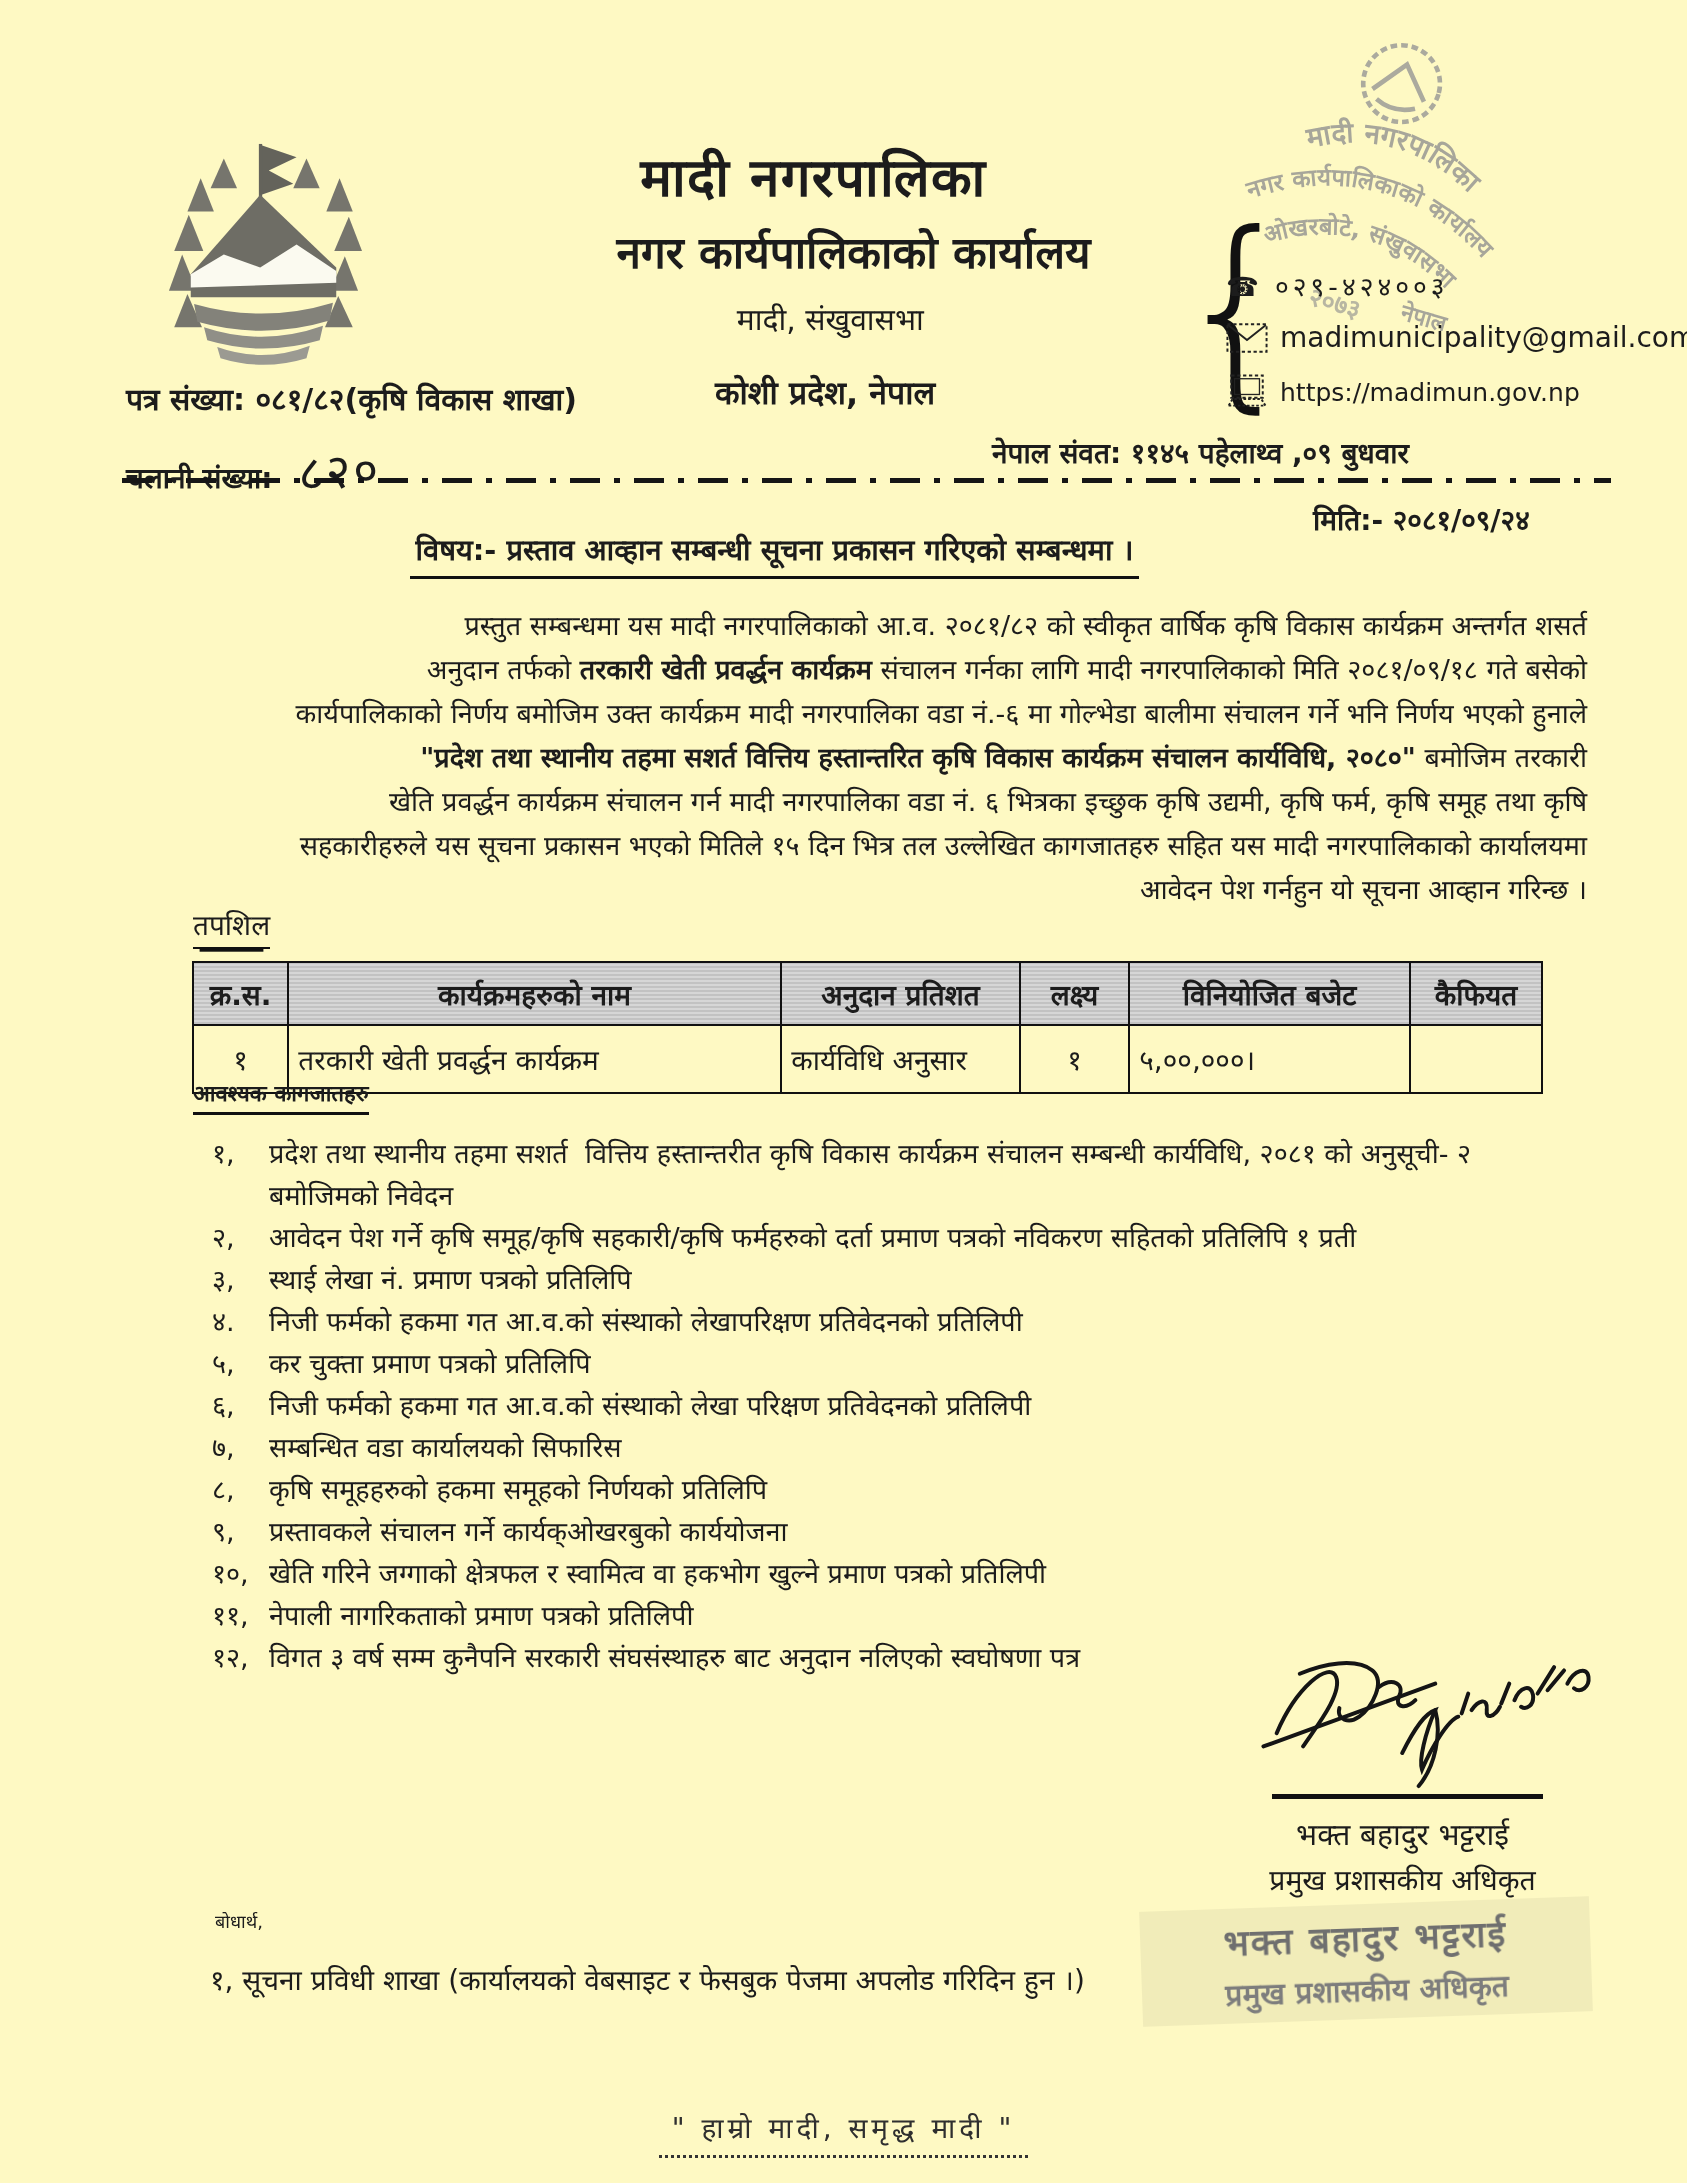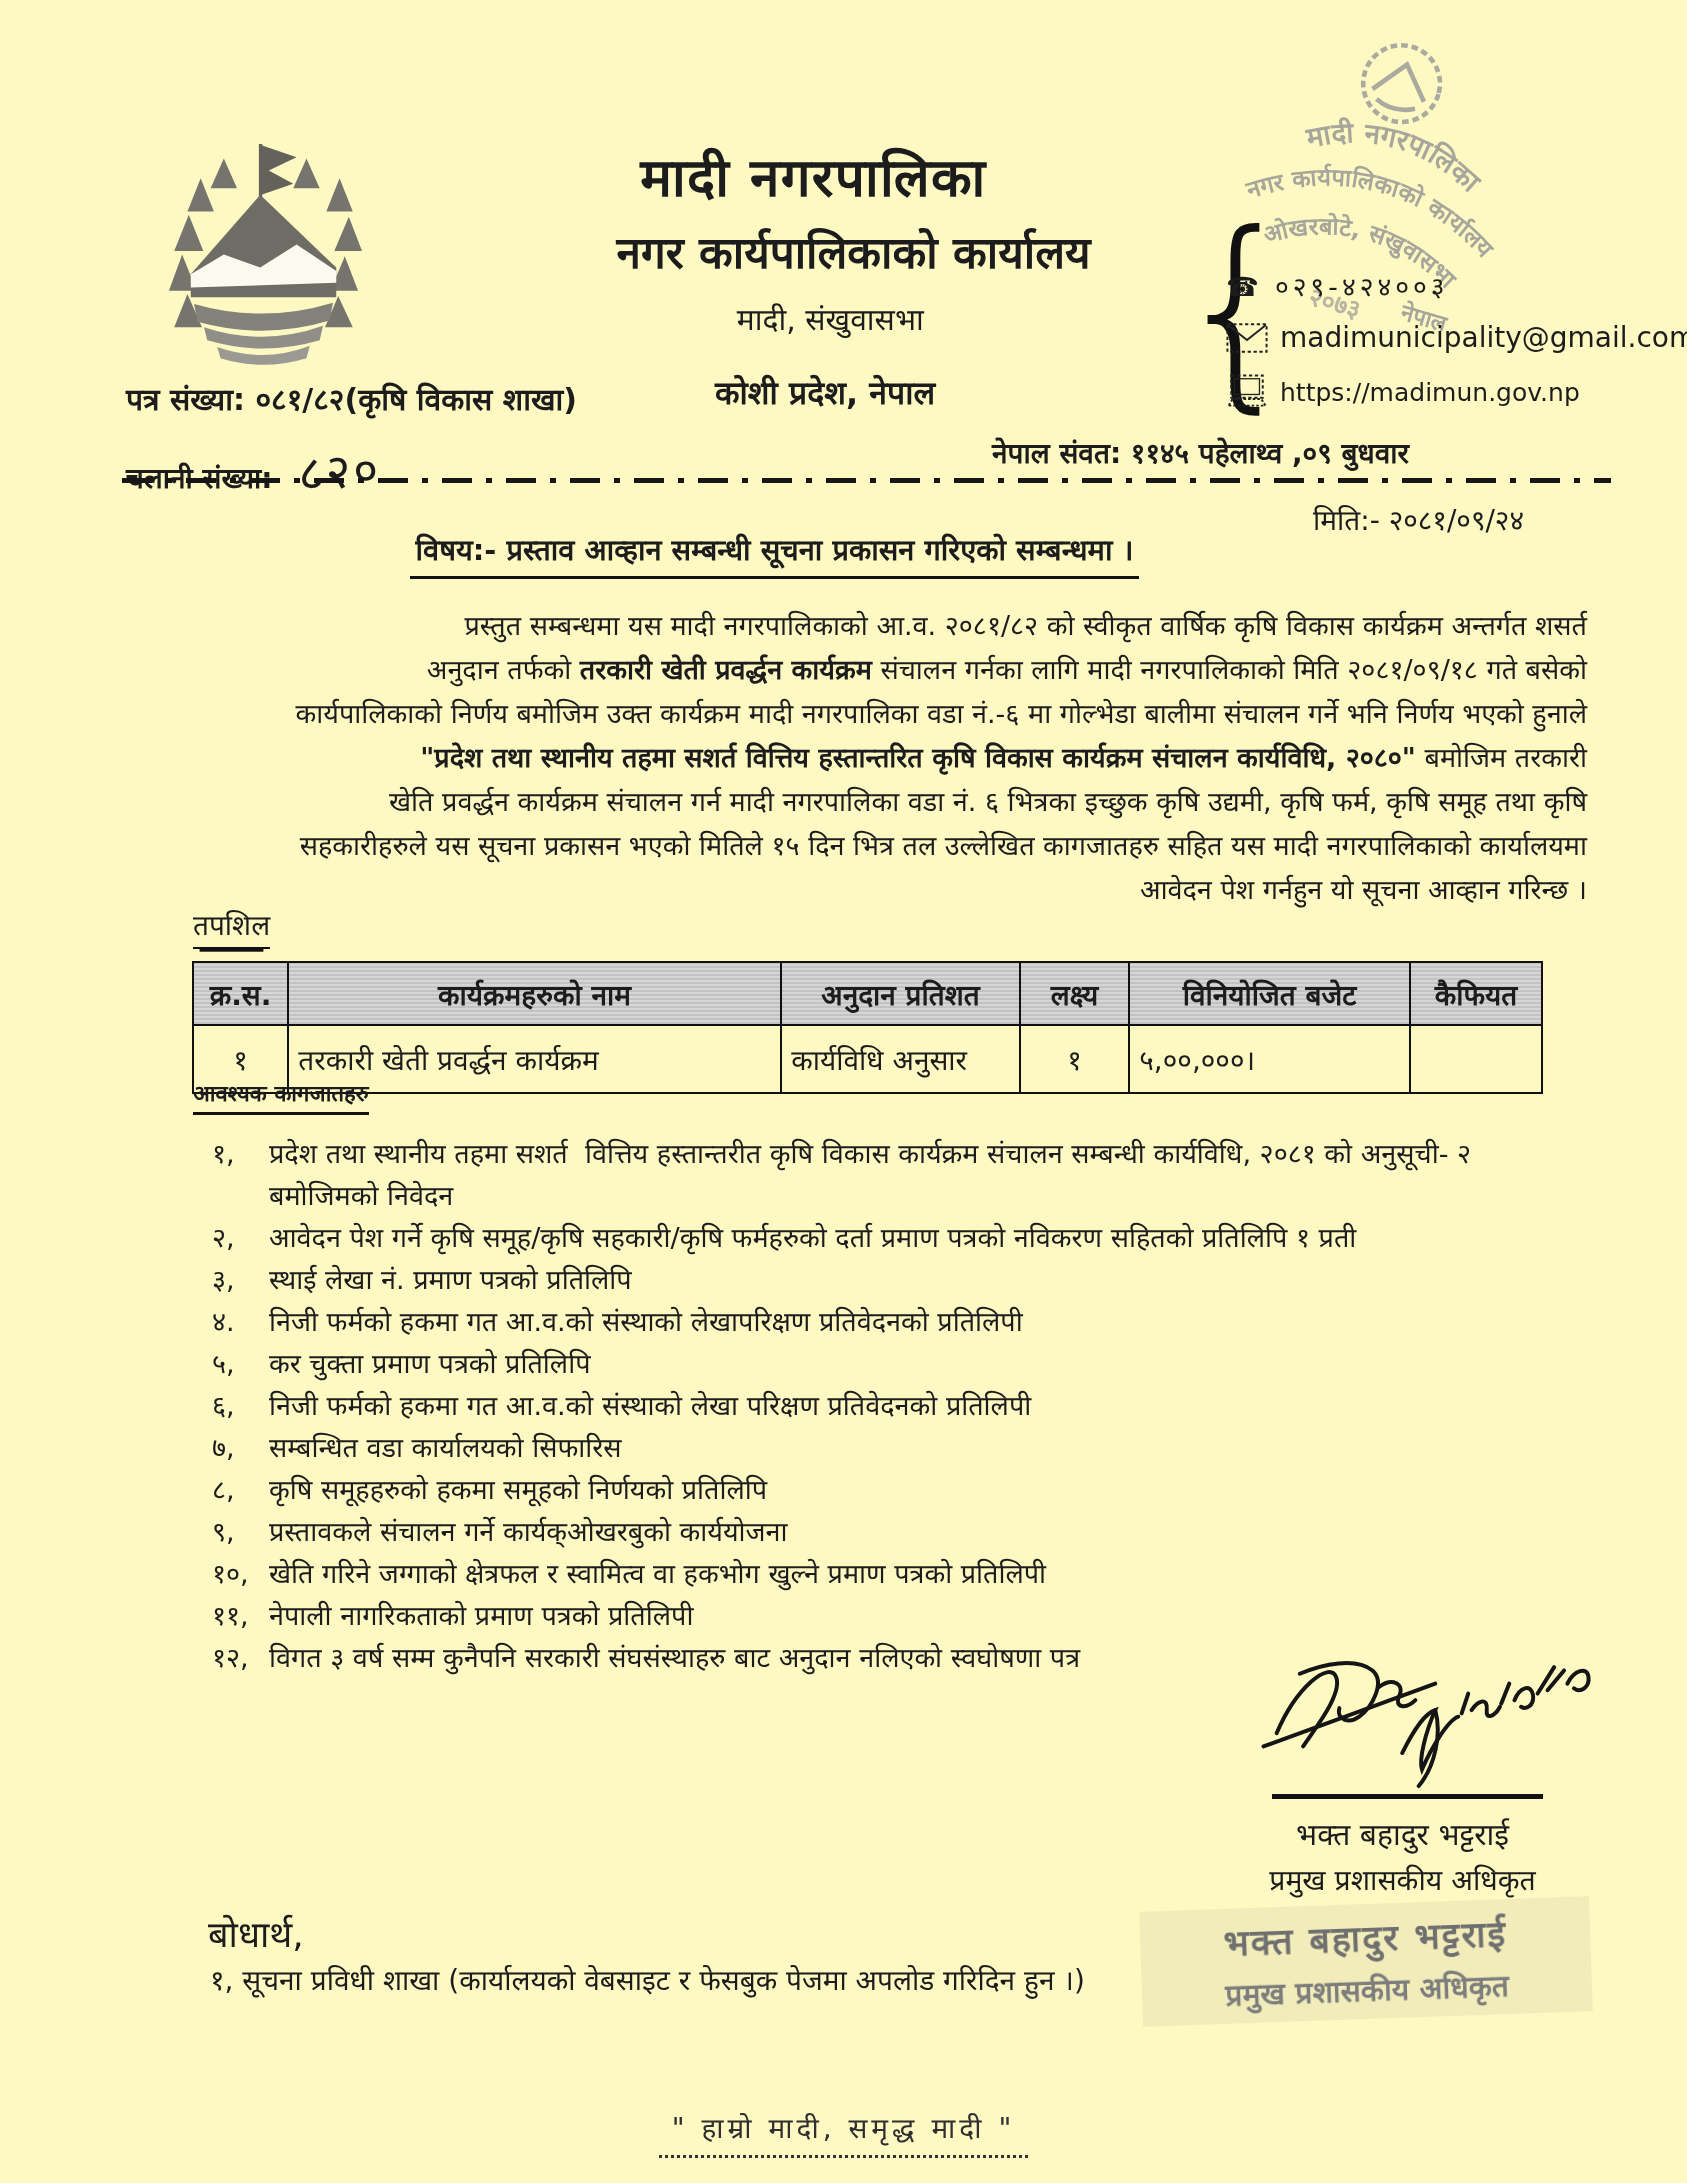--- a/index.html
+++ b/index.html
@@ -28,21 +28,21 @@
   .c-email{top:83px;font-size:28px;}
   .c-web{top:136px;font-size:25px;}
   .c-ico{display:inline-block;}
   
   .patra{position:absolute;left:126px;top:378px;font-size:30px;font-weight:bold;}
   .chalani{position:absolute;left:126px;top:437px;font-size:28px;font-weight:bold;}
   .chalani .hand{font-size:48px;font-weight:normal;display:inline-block;transform:rotate(-3deg);margin-left:16px;letter-spacing:2.6px;}
   .sambat{position:absolute;left:992px;top:433px;font-size:28px;font-weight:bold;}
   .dashline{position:absolute;left:122px;top:478px;width:1489px;height:4.6px;
     background-image:repeating-linear-gradient(90deg,#161616 0 30px,transparent 30px 44px,#161616 44px 50px,transparent 50px 64px);}
-  .miti{position:absolute;left:1313px;top:500px;font-size:28px;}
+  .miti{position:absolute;left:1313px;top:500px;font-size:28px;font-weight:bold;}
   
   .subject{position:absolute;left:0;top:529px;width:1549px;text-align:center;}
   .subject span{display:inline-block;font-size:29px;font-weight:bold;border-bottom:3.3px solid #111;padding:0 5.3px 8px 5.3px;}
   
   .body-text{position:absolute;left:191px;top:604px;width:1396px;font-size:27px;text-align:right;}
   .body-line{height:44px;line-height:44px;white-space:nowrap;}
   .body-line .b{font-weight:bold;}
   .body-line.indent{text-indent:78px;}
   
   .tapasil{position:absolute;left:193px;top:905px;font-size:28px;border-bottom:2.6px solid #111;padding-bottom:4px;box-shadow:0 9.3px 0 -6.6px #111;}
@@ -63,21 +63,21 @@
   
   .sig-scribble{position:absolute;left:1237px;top:1647px;width:370px;height:146px;}
   .sig-line{position:absolute;left:1272px;top:1794px;width:271px;height:4.6px;background:#111;}
   .sig-name{position:absolute;left:1184px;top:1813px;width:437px;text-align:center;font-size:30px;}
   .sig-title{position:absolute;left:1184px;top:1860px;width:437px;text-align:center;font-size:28.4px;}
   .officer-stamp{position:absolute;left:1141px;top:1904px;width:437px;padding:9.3px 6.6px;text-align:center;
     transform:rotate(-2deg);color:#6f6f6f;background:rgba(0,0,0,.05);filter:blur(0.3px);}
   .officer-stamp .l1{font-size:36px;font-weight:bold;letter-spacing:2px;}
   .officer-stamp .l2{font-size:30px;font-weight:bold;margin-top:6.6px;color:#7d7d7d;}
   
-  .bodh-label{position:absolute;left:208px;top:1909px;font-size:36px;}
+  .bodh-label{position:absolute;left:215px;top:1909px;font-size:18px;}
   .bodh-item{position:absolute;left:210px;top:1960px;font-size:28px;}
   .footer{position:absolute;left:0;top:2108px;width:1687px;text-align:center;}
   .footer span{display:inline-block;font-size:28px;color:#2f2f2f;letter-spacing:4px;
     border-bottom:3.3px dotted #333;padding:0 13.2px 9.3px 13.2px;}
 </style>
 </head>
 <body>
 
 <div class="page">
 

